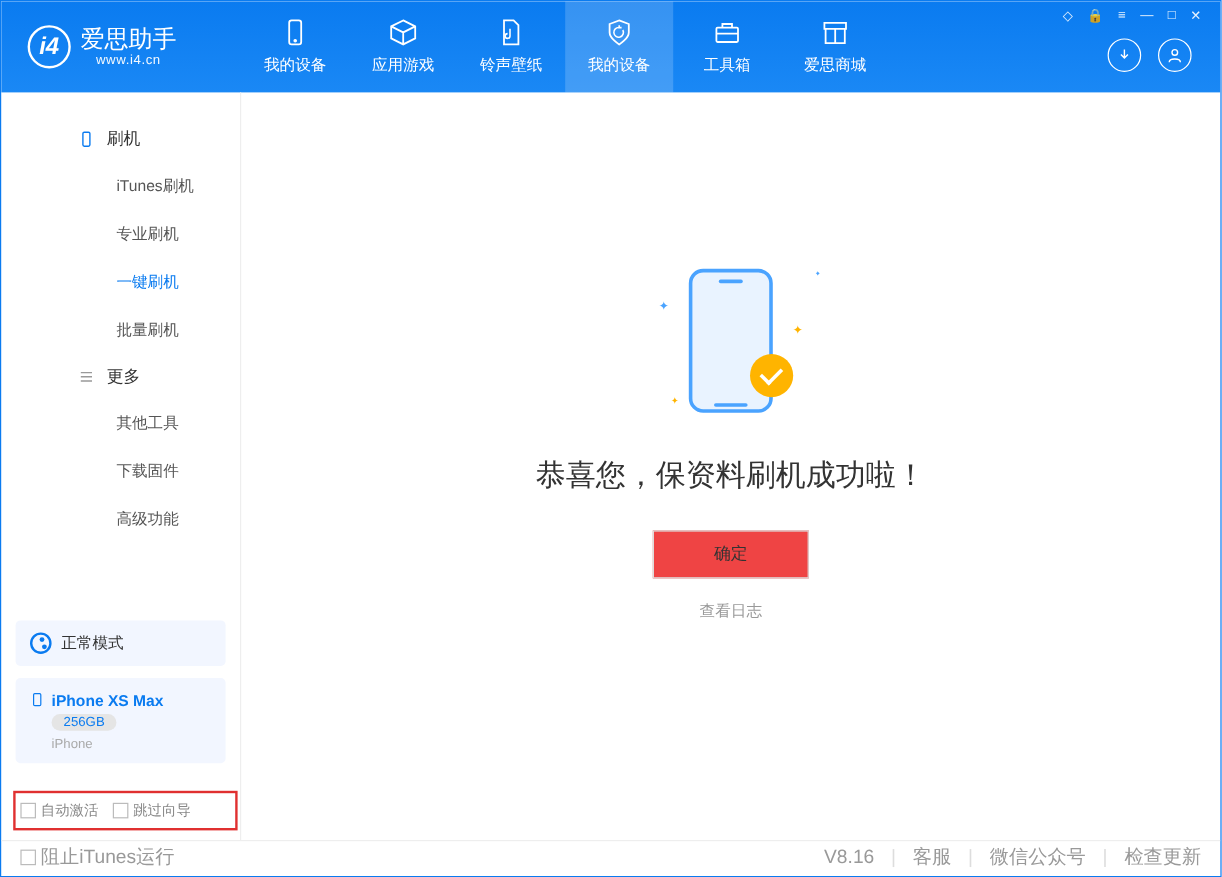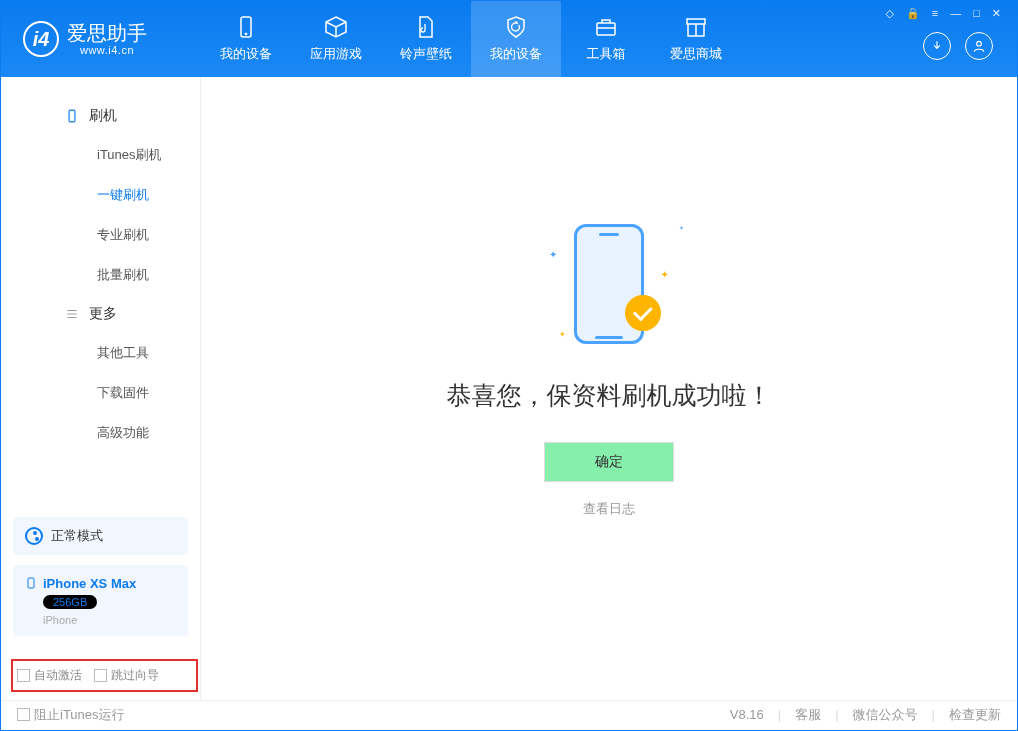--- a/index.html
+++ b/index.html
@@ -35,45 +35,45 @@
 
 .device-panel { position: absolute; bottom: 64px; left: 12px; right: 12px; }
 .mode-box { background: #f2f6ff; border-radius: 4px; padding: 10px 12px; display: flex; align-items: center; gap: 8px; font-size: 13px; color: #333; margin-bottom: 10px; }
 .mode-dot { width: 18px; height: 18px; border: 2px solid #0a7bf0; border-radius: 50%; position: relative; }
 .mode-dot::before, .mode-dot::after { content:''; position:absolute; width:4px; height:4px; background:#0a7bf0; border-radius:50%; }
 .mode-dot::before { top:2px; left:6px; }
 .mode-dot::after { bottom:2px; right:2px; }
 
 .device-box { background: #f2f6ff; border-radius: 4px; padding: 10px 12px; }
 .device-name { font-size: 13px; font-weight: 600; color: #0a7bf0; display:flex; align-items:center; gap:6px; }
-.device-badge { display: inline-block; background: #000000; color: #0a7bf0; border-radius: 10px; padding: 1px 10px; font-size: 11px; margin-top: 4px; margin-left: 18px; }
+.device-badge { display: inline-block; background: #e5e5e5; color: #0a7bf0; border-radius: 10px; padding: 1px 10px; font-size: 11px; margin-top: 4px; margin-left: 18px; }
 .device-type { font-size: 11px; color: #aaa; margin-top: 4px; margin-left: 18px; }
 
 .bottom-checks { position: absolute; bottom: 8px; left: 10px; right: 2px; border: 2px solid #e03030; padding: 6px 4px; display: flex; gap: 12px; font-size: 12px; color: #888; }
 .chk { display: flex; align-items: center; gap: 4px; }
 .chk-box { width: 13px; height: 13px; border: 1px solid #bbb; background: #fff; }
 
 
 .main { flex: 1; display: flex; flex-direction: column; align-items: center; justify-content: center; padding-bottom: 40px; }
 .illus { width: 180px; height: 130px; position: relative; margin-bottom: 30px; }
 .phone { width: 70px; height: 120px; border: 3px solid #4aa3ff; border-radius: 12px; background: #e9f3ff; position: absolute; left: 55px; top: 5px; }
 .phone::before { content:''; position:absolute; top:6px; left:50%; transform:translateX(-50%); width:20px; height:3px; background:#4aa3ff; border-radius:2px; }
 .phone::after { content:''; position:absolute; bottom:2px; left:50%; transform:translateX(-50%); width:28px; height:3px; background:#4aa3ff; border-radius:2px; }
 .check-badge { width: 36px; height: 36px; background: #ffb400; border-radius: 50%; position: absolute; right: 38px; bottom: 18px; display:flex; align-items:center; justify-content:center; }
 .check-badge::after { content:''; width:14px; height:8px; border-left:3px solid #fff; border-bottom:3px solid #fff; transform: rotate(-45deg) translate(1px,-2px); }
 .sparkle { position:absolute; font-size:10px; color:#4aa3ff; }
 .sp1 { left:30px; top:30px; } .sp2 { right:30px; top:50px; color:#ffb400; } .sp3 { left:40px; bottom:10px; color:#ffb400; font-size:8px; }
 .sp4 { right:15px; top:5px; font-size:6px; }
 
 .success-msg { font-size: 25px; color: #333; margin-bottom: 30px; }
-.ok-btn { border: 1px solid #ddd; background: #86efac; padding: 10px 50px; font-size: 14px; color: #333; cursor: pointer; margin-bottom: 18px; }
+.ok-btn { border: 1px solid #ddd; background: #ef4444; padding: 10px 50px; font-size: 14px; color: #333; cursor: pointer; margin-bottom: 18px; }
 .log-link { font-size: 13px; color: #999; cursor: pointer; }
 
 
-.footer { height: 28px; border-top: 1px solid #eee; display: flex; align-items: center; padding: 0 16px; font-size: 13px; color: #999; }
+.footer { height: 28px; border-top: 1px solid #eee; display: flex; align-items: center; padding: 0 16px; font-size: 16px; color: #999; }
 .footer .chk { color: #999; }
 .footer-right { margin-left: auto; display: flex; align-items: center; gap: 14px; }
 .footer-right .sep { color: #ddd; }
 .footer-link { cursor: pointer; }
 </style>
 </head>
 <body>
 
 <div class="header">
   <div class="logo-area">
@@ -165,22 +165,22 @@
 
 <div class="body-area">
   <div class="sidebar">
     <div class="side-group-title">
       <svg viewBox="0 0 24 24" fill="none" stroke="#0a7bf0" stroke-width="2">
           <rect x="7" y="2" width="10" height="20" rx="2"></rect>
         </svg>
       <span>刷机</span>
     </div>
     <div class="side-item">iTunes刷机</div>
+    <div class="side-item">专业刷机</div>
     <div class="side-item active">一键刷机</div>
-    <div class="side-item">专业刷机</div>
     <div class="side-item">批量刷机</div>
 
     <div class="side-group-title">
       <svg viewBox="0 0 24 24" fill="none" stroke="#999" stroke-width="2">
           <path d="M4 6h16M4 12h16M4 18h16"></path>
         </svg>
       <span>更多</span>
     </div>
     <div class="side-item">其他工具</div>
     <div class="side-item">下载固件</div>

